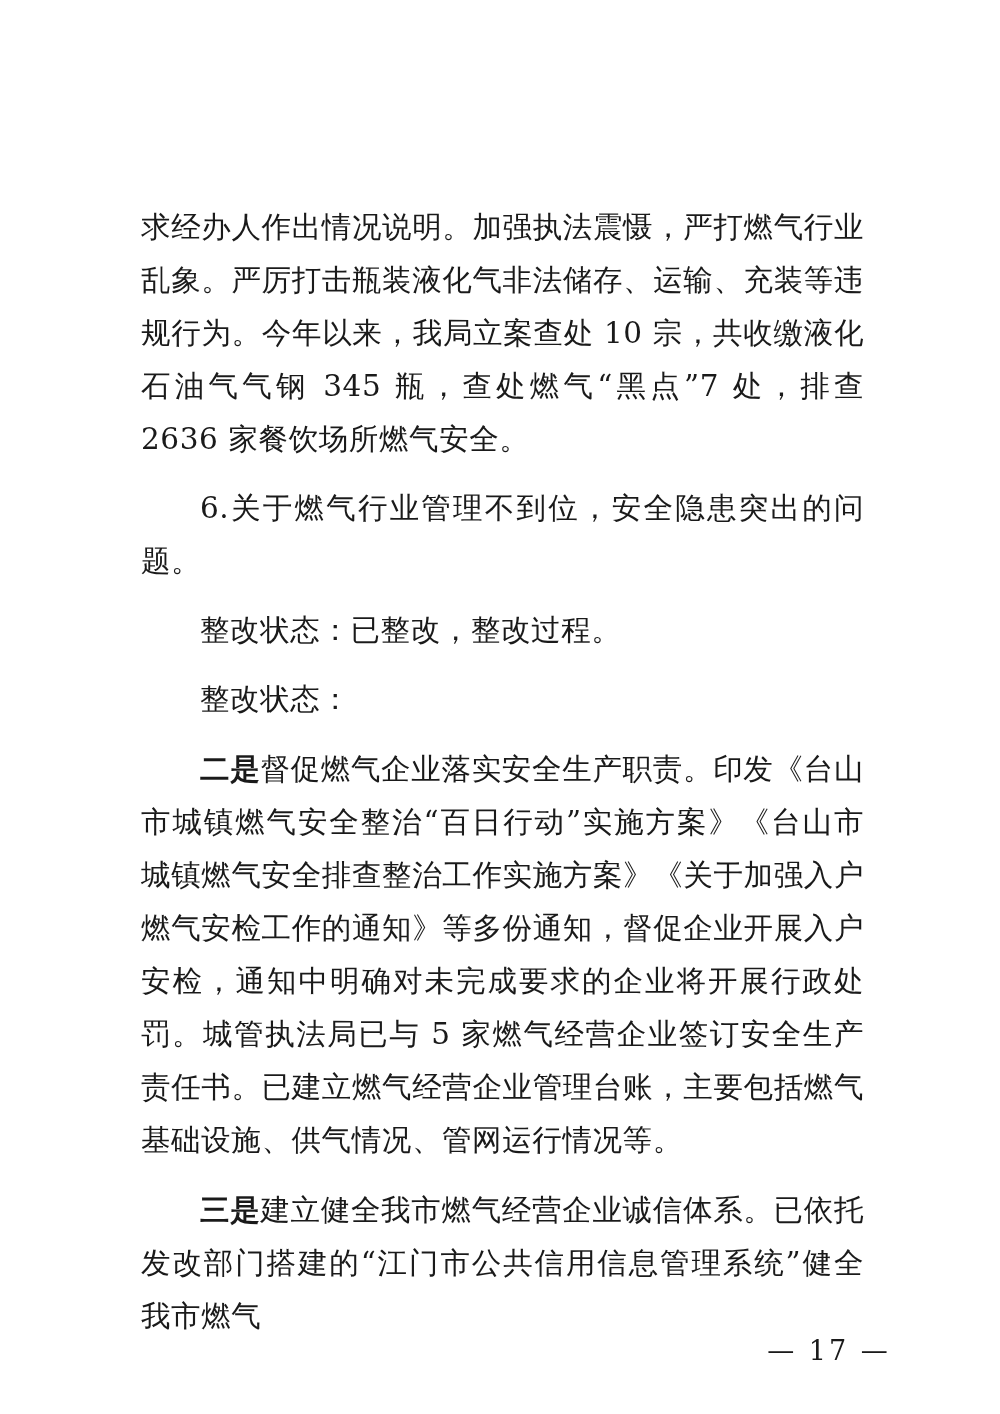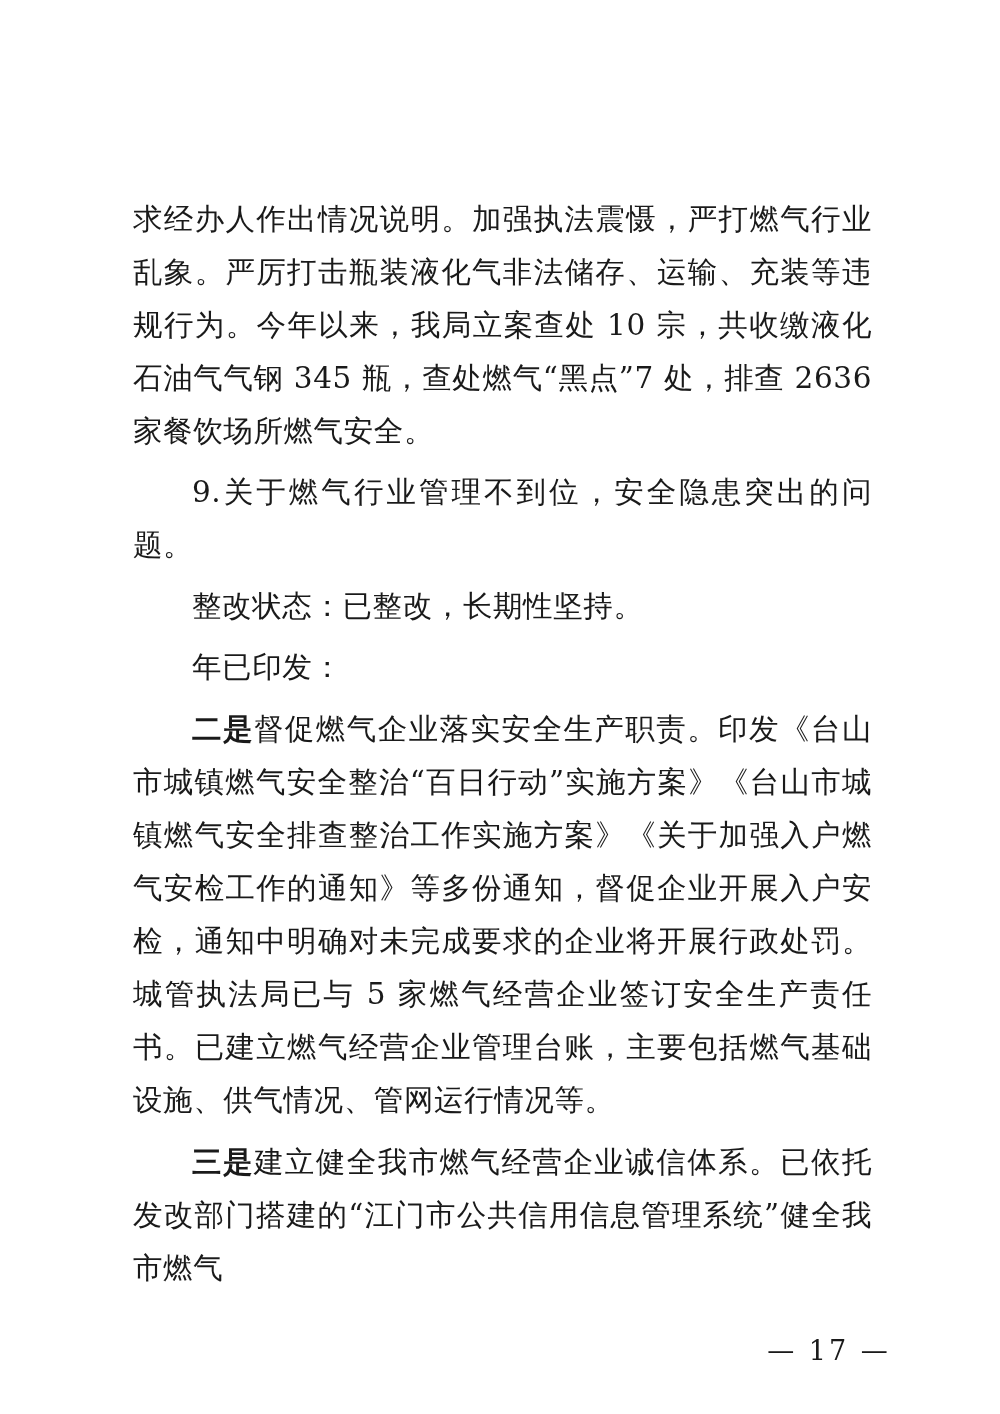--- a/index.html
+++ b/index.html
@@ -25,21 +25,21 @@
     padding: 185px 120px 60px 125px;
   }
   .doc-body {
     font-size: 29.5px;
     line-height: 53px;
     letter-spacing: 0.6px;
     text-align: justify;
     text-justify: inter-ideograph;
   }
   .para {
-    margin: 8px;
+    margin: 16px;
     text-indent: 0;
   }
   .para.indent {
     text-indent: 2em;
   }
   .bold-lead {
     font-weight: 700;
   }
   .footer {
     position: absolute;
@@ -60,25 +60,25 @@
   }
 </style>
 </head>
 <body>
 
 <div class="page">
   <div class="doc-body">
 
     <p class="para">求经办人作出情况说明。加强执法震慑，严打燃气行业乱象。严厉打击瓶装液化气非法储存、运输、充装等违规行为。今年以来，我局立案查处 10 宗，共收缴液化石油气气钢 345 瓶，查处燃气“黑点”7 处，排查 2636 家餐饮场所燃气安全。</p>
 
-    <p class="para indent">9.关于燃气行业管理不到位，安全隐患突出的问题。</p>
+    <p class="para indent">6.关于燃气行业管理不到位，安全隐患突出的问题。</p>
 
-    <p class="para indent">整改状态：已整改，长期性坚持。</p>
+    <p class="para indent">整改状态：已整改，整改过程。</p>
 
-    <p class="para indent">年已印发：</p>
+    <p class="para indent">整改状态：</p>
 
 
     <p class="para indent"><span class="bold-lead">二是</span><span>督促燃气企业落实安全生产职责。印发《台山市城镇燃气安全整治“百日行动”实施方案》《台山市城镇燃气安全排查整治工作实施方案》《关于加强入户燃气安检工作的通知》等多份通知，督促企业开展入户安检，通知中明确对未完成要求的企业将开展行政处罚。城管执法局已与 5 家燃气经营企业签订安全生产责任书。已建立燃气经营企业管理台账，主要包括燃气基础设施、供气情况、管网运行情况等。</span></p>
 
     <p class="para indent"><span class="bold-lead">三是</span><span>建立健全我市燃气经营企业诚信体系。已依托发改部门搭建的“江门市公共信用信息管理系统”健全我市燃气</span></p>
 
   </div>
 </div>
 
 <div class="footer">

